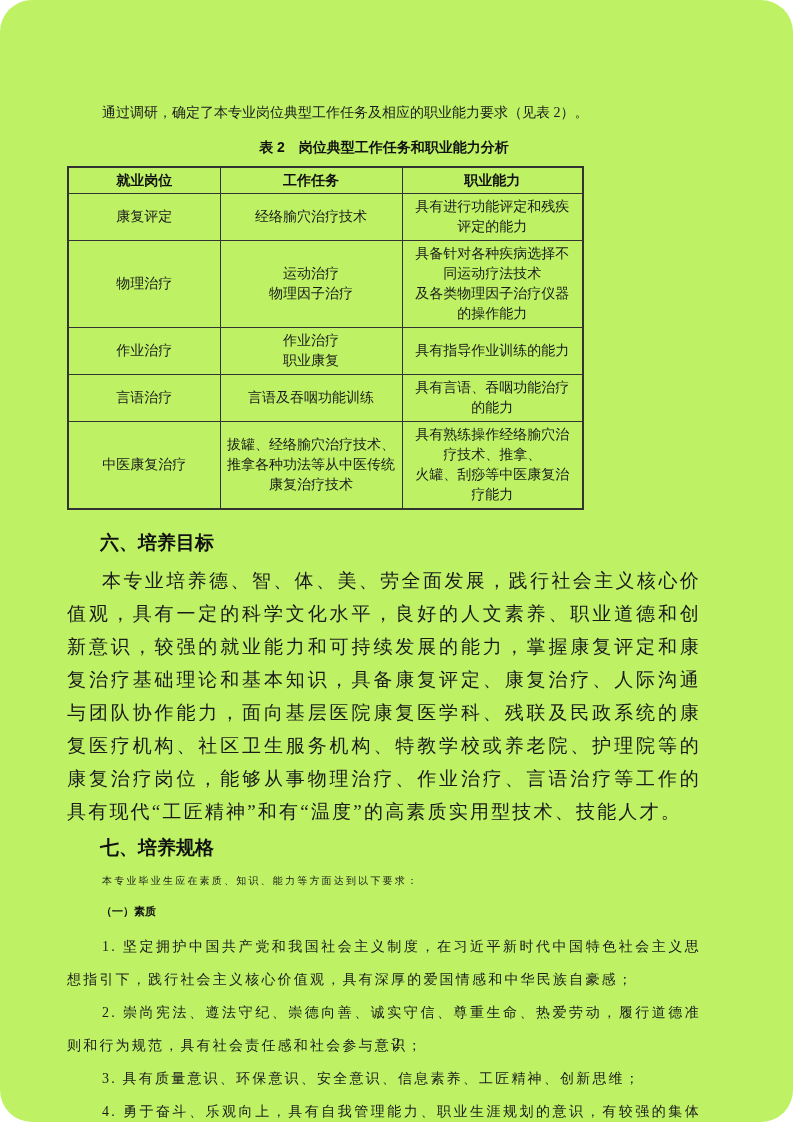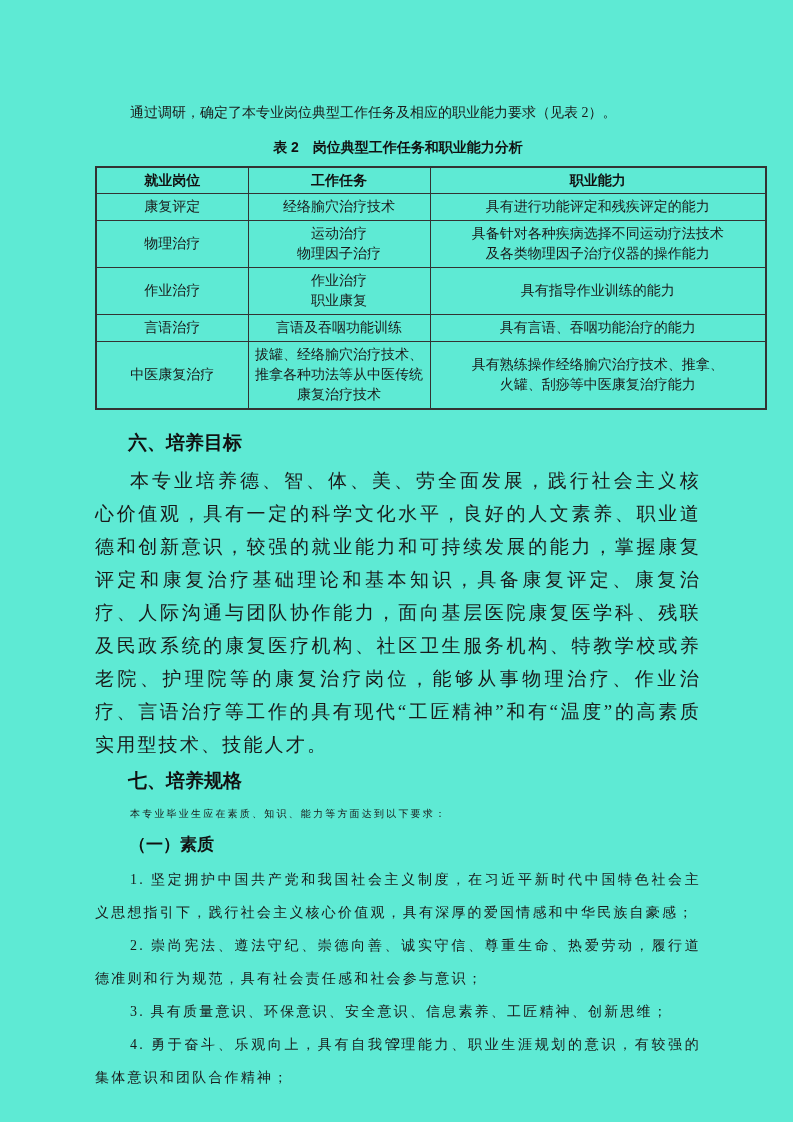--- a/index.html
+++ b/index.html
@@ -1,42 +1,43 @@
 <!DOCTYPE html>
 <html><head>
 <meta charset="utf-8">
 <style>
   * { margin:0; padding:0; box-sizing:border-box; }
   html,body { background:#ffffff; }
   .page {
     position:relative;
     width:793px; height:1122px;
     margin:0 auto;
-    background:#5eead4;
+    background:#bef264;
     color:#1a1a1a;
     font-family:"Liberation Serif", serif;
-    padding:96px 92px 0 95px;
+    padding:96px 92px 0 67px;
     overflow:hidden;
+    border-radius:32px;
   }
   .intro-para {
     font-size:14px; line-height:33px;
     text-indent:35px;
     text-align:justify;
   }
   .table-title {
     margin-top:3px;
     font-family:"Liberation Sans", sans-serif;
     font-weight:bold;
     font-size:14px; line-height:30px;
     text-align:center;
     color:#111;
   }
   table.job-table {
     margin-top:4px;
-    width:672px;
+    width:517px;
     table-layout:fixed;
     border-collapse:collapse;
     border:2px solid #333;
     font-size:14px;
     color:#1a1a1a;
   }
   .job-table col.c1 { width:152px; }
   .job-table col.c2 { width:182px; }
   .job-table th, .job-table td { border:1px solid #333; vertical-align:middle; }
   .job-table th {
@@ -76,21 +77,21 @@
   .s7-intro {
     margin-top:3px;
     font-size:10px; line-height:33px;
     letter-spacing:2.2px;
     text-indent:35px;
   }
   .sub-heading {
     margin-top:1px;
     font-family:"Liberation Sans", sans-serif;
     font-weight:bold;
-    font-size:17px; line-height:27px;
+    font-size:11px; line-height:27px;
     text-indent:34px;
     color:#111;
   }
   .item {
     font-size:14px; line-height:33px;
     letter-spacing:2.2px;
     text-align:justify;
     text-indent:35px;
   }
   .item-first { margin-top:5px; }

